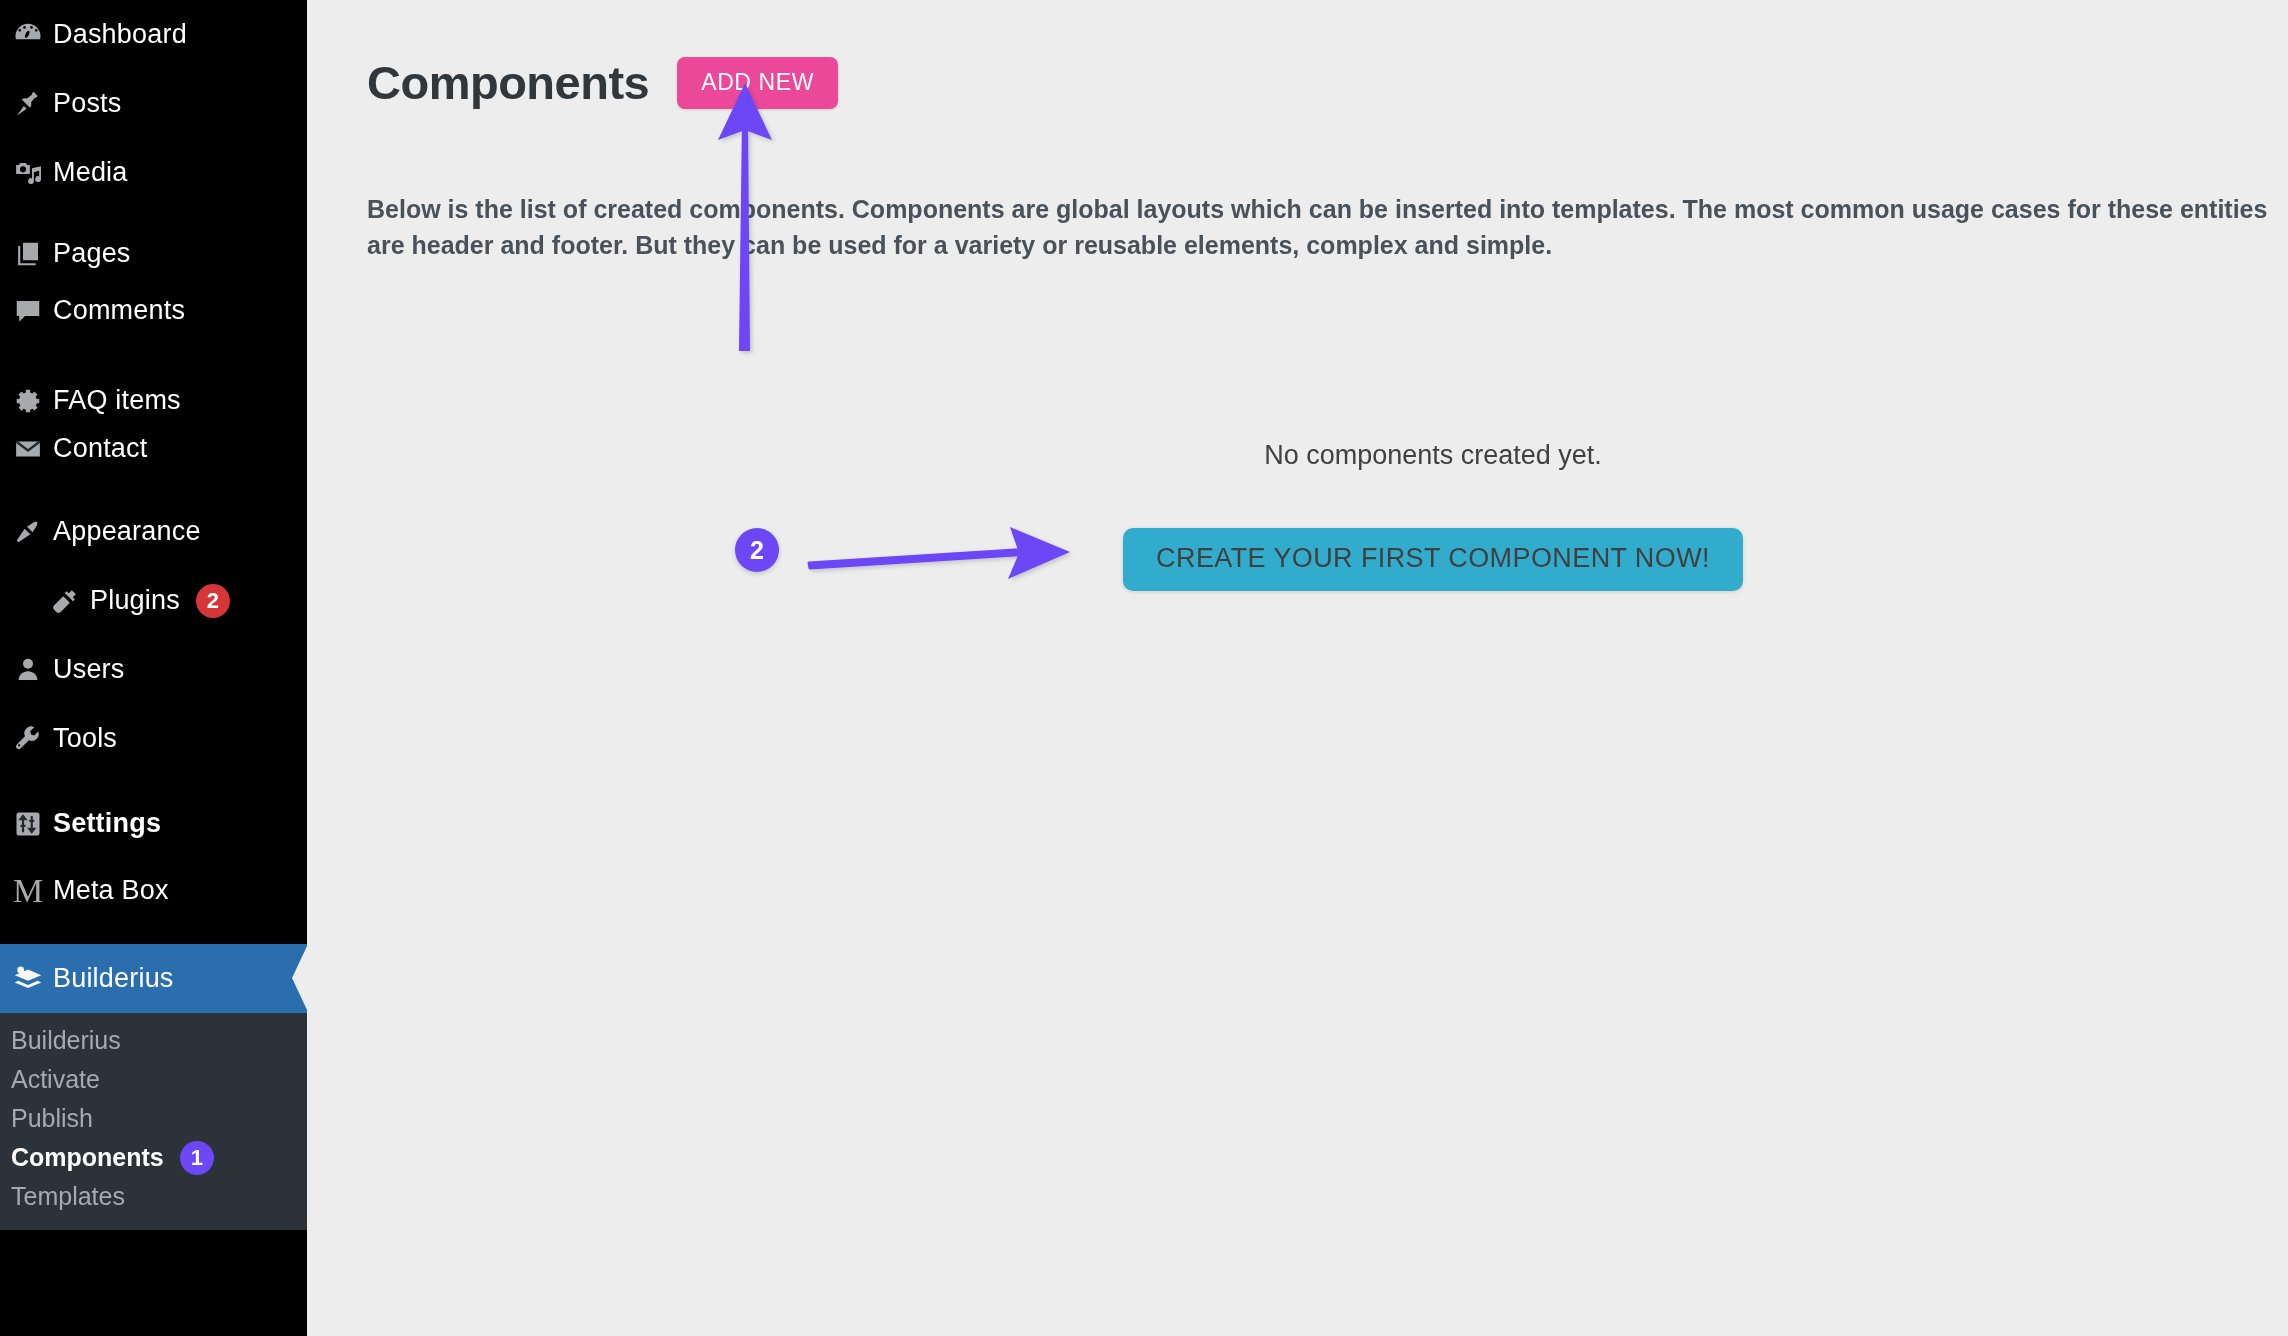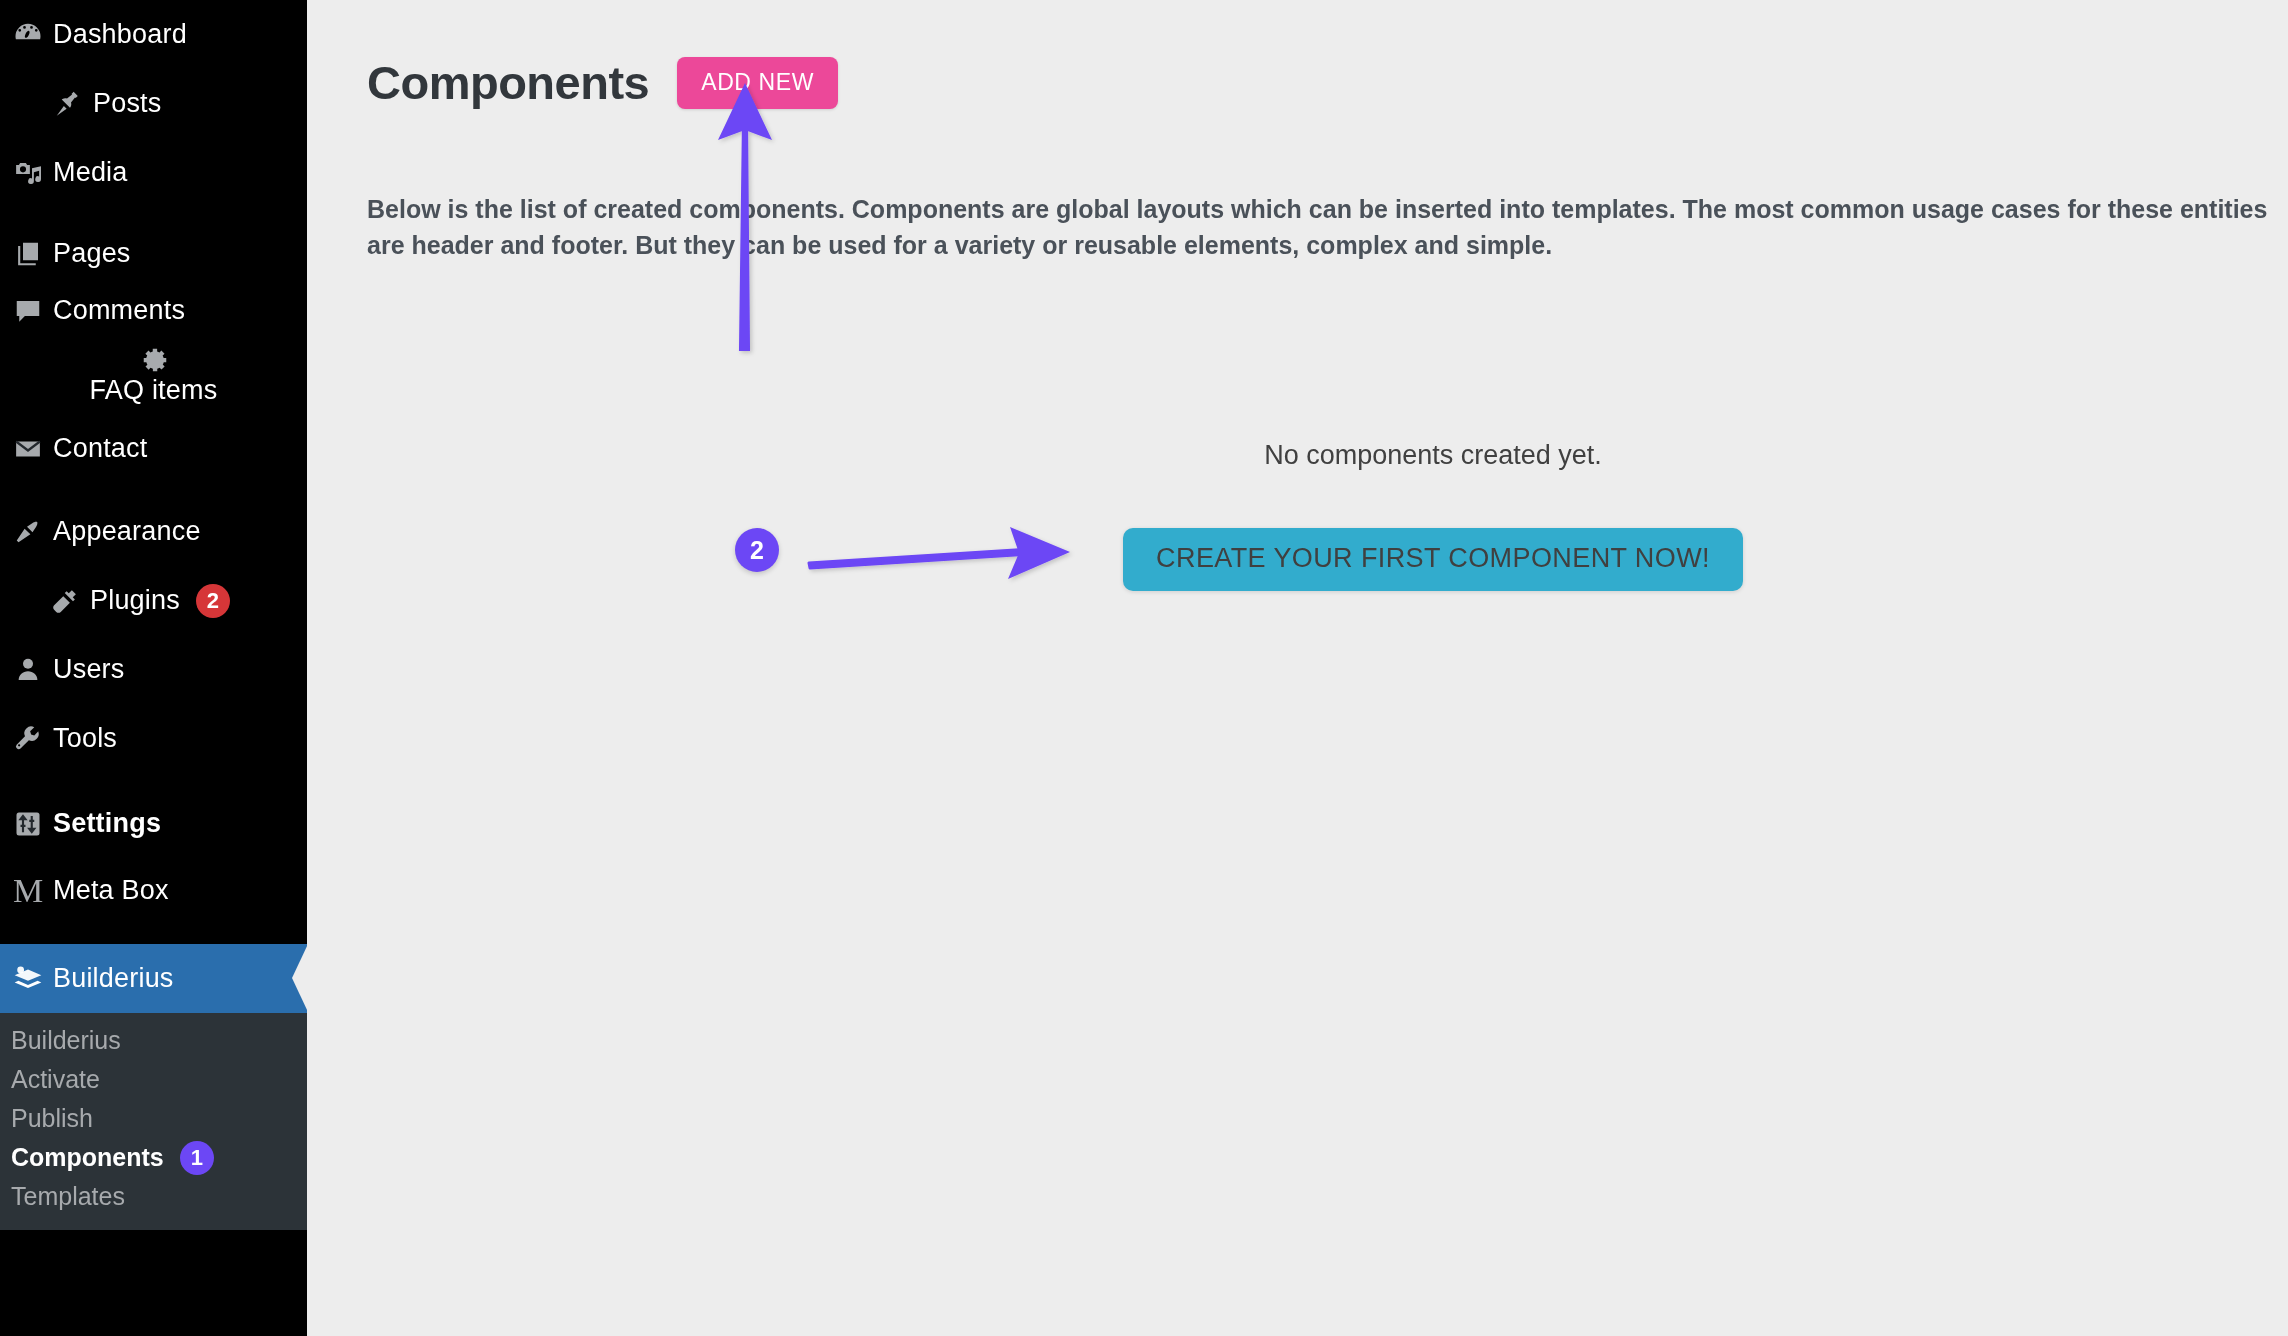--- a/index.html
+++ b/index.html
@@ -212,21 +212,21 @@
 
   <a class="menu-item" style="top:0px;">
     <span class="mi-icon">
       <svg width="30" height="30" viewBox="0 0 24 24" fill="#a7aaad">
         <path d="M12 3a10 10 0 0 0-10 10 10 10 0 0 0 .3 2.4h19.4A10 10 0 0 0 22 13 10 10 0 0 0 12 3zm-6.6 4.1a1.1 1.1 0 1 1 0 2.2 1.1 1.1 0 0 1 0-2.2zm3.8-2.3a1.1 1.1 0 1 1 0 2.2 1.1 1.1 0 0 1 0-2.2zm5.6 0a1.1 1.1 0 1 1 0 2.2 1.1 1.1 0 0 1 0-2.2zm3.8 2.3a1.1 1.1 0 1 1 0 2.2 1.1 1.1 0 0 1 0-2.2zM12.8 8.7c.7.4.6 1.8-.3 3.4-.8 1.6-1.9 2.5-2.6 2.1-.7-.4-.5-1.8.3-3.4.9-1.6 2-2.5 2.6-2.1z"></path>
       </svg>
     </span>
     <span class="mi-label">Dashboard</span>
   </a>
 
-  <a class="menu-item" style="top:69px;padding-left:40px;">
+  <a class="menu-item" style="top:69px;">
     <span class="mi-icon">
       <svg width="30" height="30" viewBox="0 0 24 24" fill="#a7aaad">
         <path d="M16.5 2.2 14.8 3.9l.5.5-4.1 3.2c-1.2-.4-2.5-.3-3.6.4l-.6.4 6.6 6.6.4-.6c.7-1.1.8-2.4.4-3.6l3.2-4.1.5.5 1.7-1.7-3.3-3.3zM8.7 13.5 3 21.4l7.9-5.7-2.2-2.2z"></path>
       </svg>
     </span>
     <span class="mi-label">Posts</span>
   </a>
 
   <a class="menu-item" style="top:138px;">
     <span class="mi-icon">
@@ -250,21 +250,21 @@
 
   <a class="menu-item" style="top:276px;">
     <span class="mi-icon">
       <svg width="30" height="30" viewBox="0 0 24 24" fill="#a7aaad">
         <path d="M3 4h18v12H9.5L5 20.5V16H3z"></path>
       </svg>
     </span>
     <span class="mi-label">Comments</span>
   </a>
 
-  <a class="menu-item" style="top:345px;flex-direction:column;">
+  <a class="menu-item" style="top:366px;">
     <span class="mi-icon">
       <svg width="30" height="30" viewBox="0 0 24 24" fill="#a7aaad">
         <path d="M12 8.2a3.8 3.8 0 1 0 0 7.6 3.8 3.8 0 0 0 0-7.6zm0 5.9a2.1 2.1 0 1 1 0-4.2 2.1 2.1 0 0 1 0 4.2z"></path>
         <path d="M21 10.3h-2.1a7 7 0 0 0-.8-1.9l1.5-1.5-2.5-2.5-1.5 1.5a7 7 0 0 0-1.9-.8V3h-3.5v2.1a7 7 0 0 0-1.9.8L6.8 4.4 4.3 6.9l1.5 1.5a7 7 0 0 0-.8 1.9H3v3.5h2.1a7 7 0 0 0 .8 1.9l-1.5 1.5 2.5 2.5 1.5-1.5a7 7 0 0 0 1.9.8V21h3.5v-2.1a7 7 0 0 0 1.9-.8l1.5 1.5 2.5-2.5-1.5-1.5a7 7 0 0 0 .8-1.9H21v-3.4z"></path>
       </svg>
     </span>
     <span class="mi-label">FAQ items</span>
   </a>
 
   <a class="menu-item" style="top:414px;">

